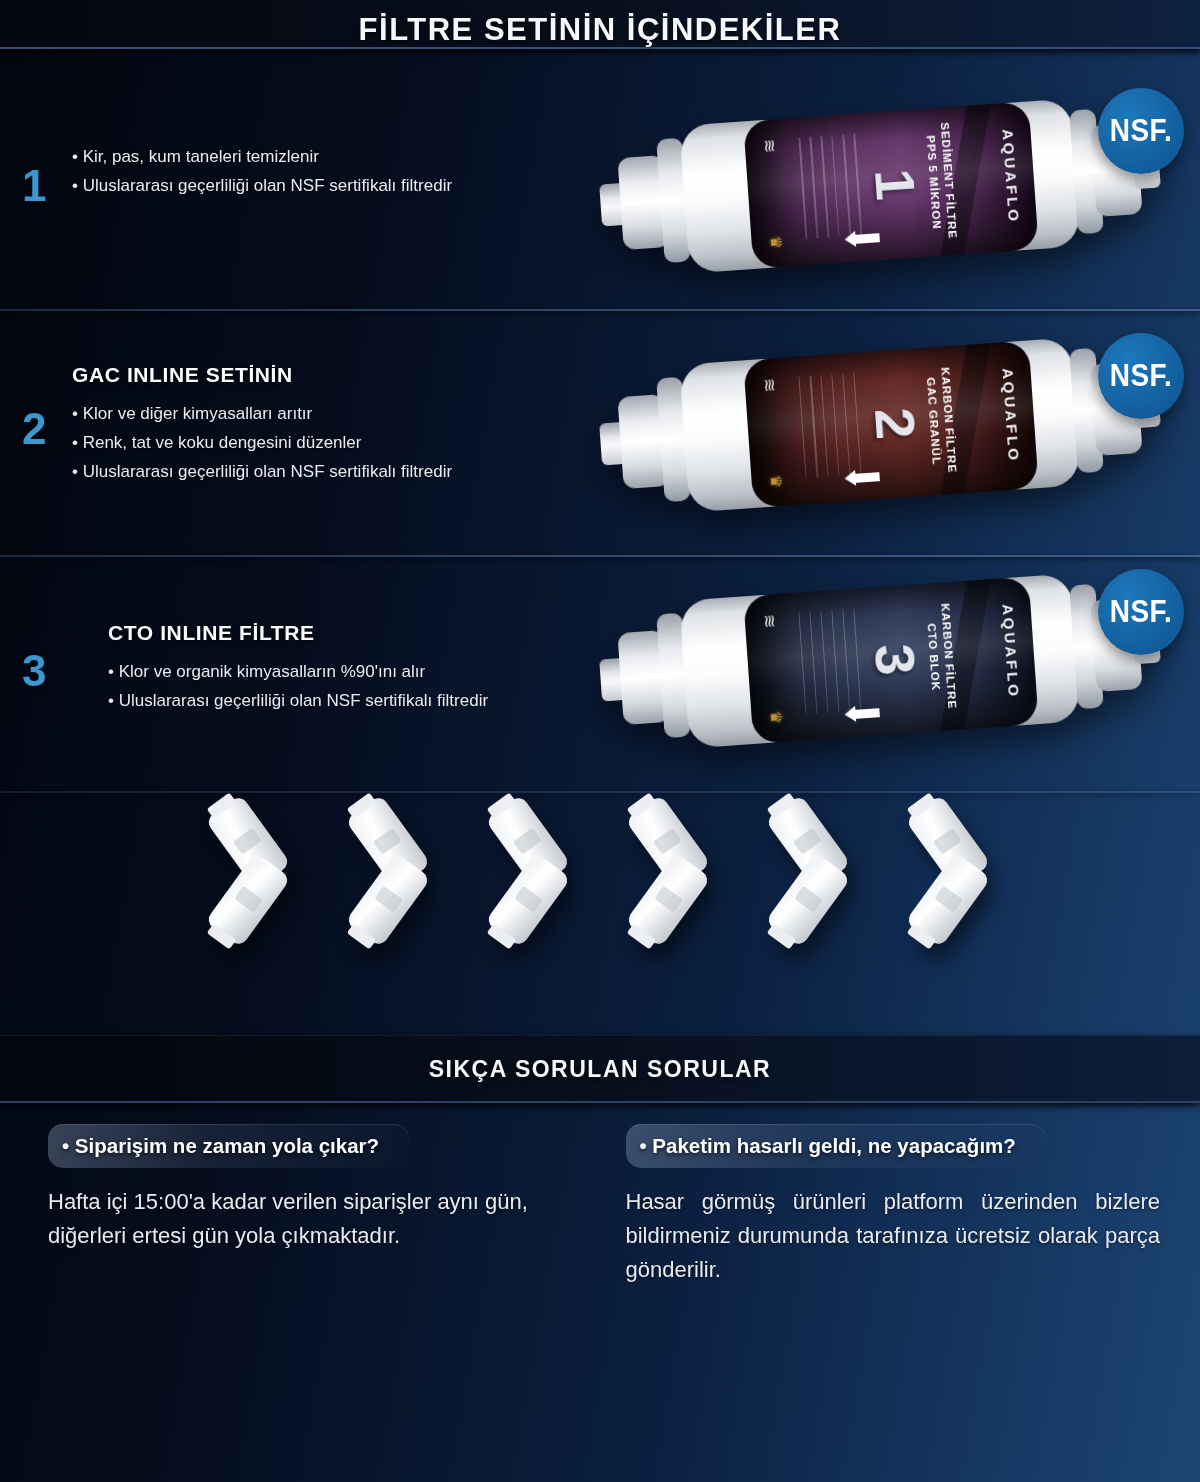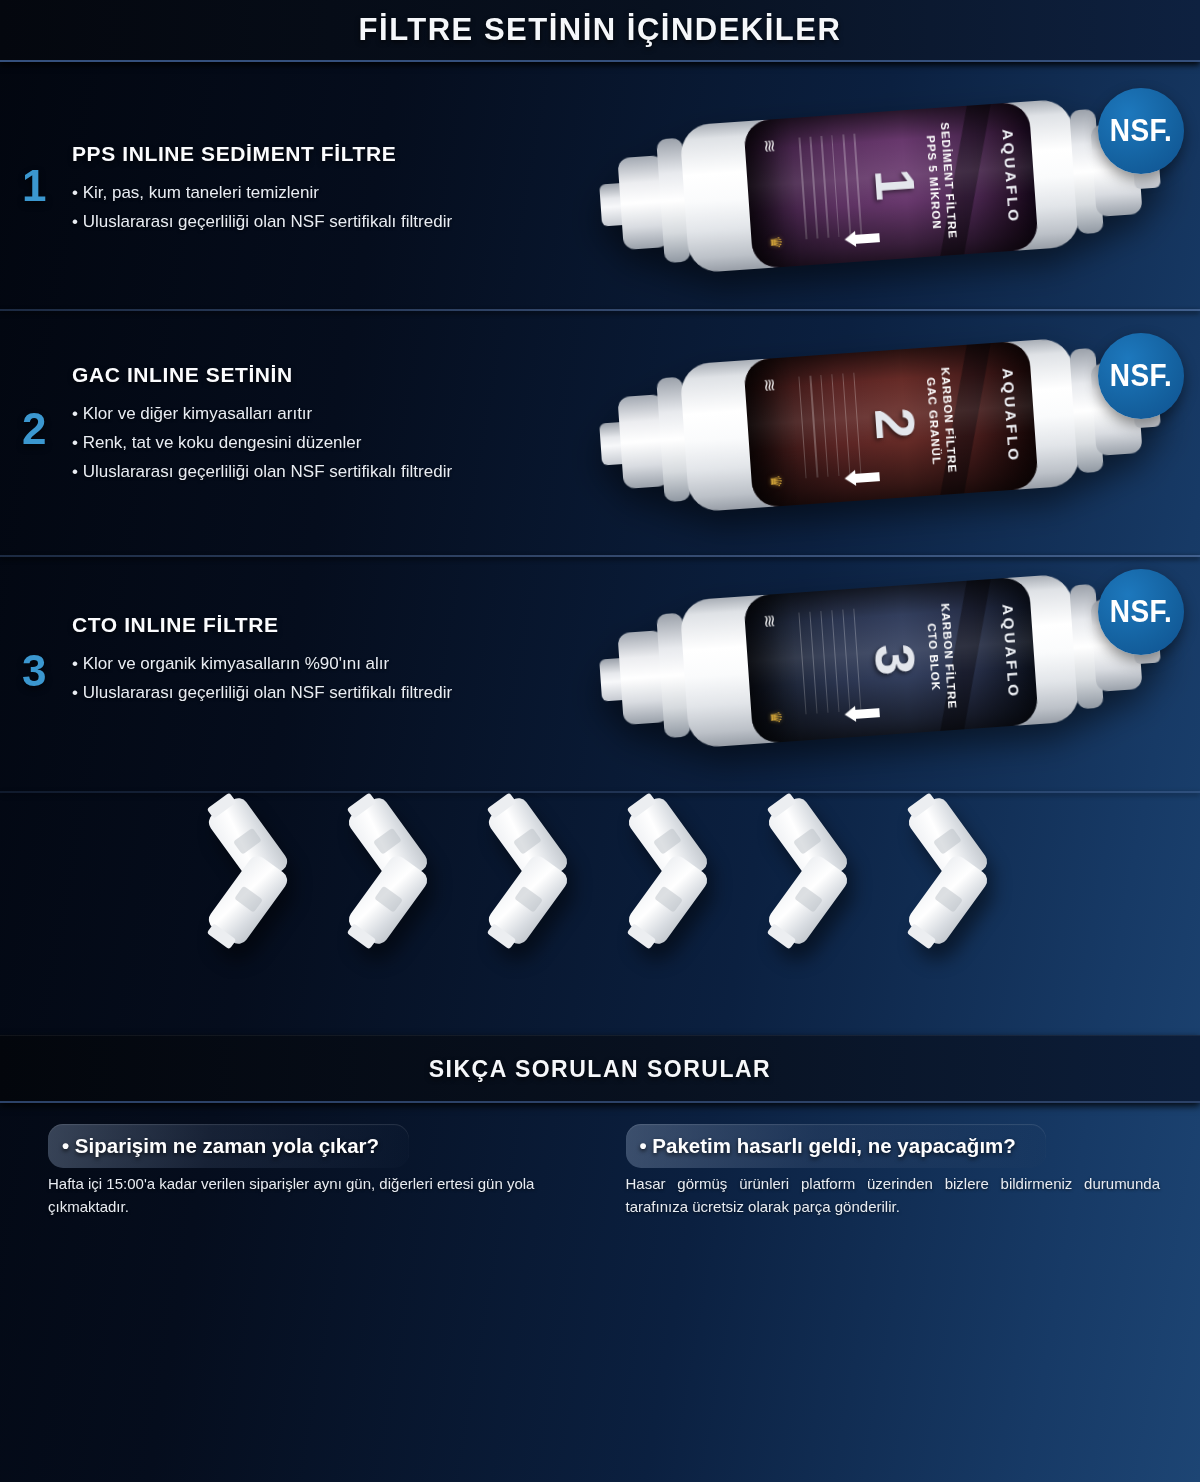--- a/index.html
+++ b/index.html
@@ -7,21 +7,21 @@
   body { font-family: "Liberation Sans", "DejaVu Sans", sans-serif; }
 
   .page {
     position: relative; width: 1200px; height: 1482px; overflow: hidden;
     background: linear-gradient(100deg, #02060f 0%, #050d1d 28%, #0b2040 62%, #173a66 88%, #1d4574 100%);
     color: #fff;
   }
 
   
   .top-band {
-    position: absolute; top: 0; left: 0; width: 100%; height: 62px;
+    position: absolute; top: 0; left: 0; width: 100%; height: 49px;
     background: linear-gradient(90deg, #04070e 0%, #081120 55%, #0e2140 100%);
     border-bottom: 2px solid #35507c;
     box-shadow: 0 3px 6px rgba(0,0,0,.9);
   }
   .top-band h1 {
     line-height: 60px; text-align: center; font-size: 31px; font-weight: 800;
     letter-spacing: 1.5px; color: #f5f7fa; text-shadow: 0 2px 5px rgba(0,0,0,.7);
   }
 
   .divider { position: absolute; left: 0; width: 100%; height: 2px;
@@ -33,21 +33,21 @@
   .fsec { position: absolute; left: 0; width: 1200px; }
   #s1 { top: 62px;  height: 247px; }
   #s2 { top: 311px; height: 244px; }
   #s3 { top: 557px; height: 234px; }
 
   .bignum { position: absolute; left: 22px; font-size: 44px; font-weight: 800;
     color: #3b97cf; text-shadow: 0 3px 6px rgba(0,0,0,.6); line-height: 1; }
   #s1 .bignum { top: 102px; } #s2 .bignum { top: 96px; } #s3 .bignum { top: 92px; }
 
   .stext { position: absolute; left: 72px; width: 540px; }
-  #s1 .stext { top: 80px; } #s2 .stext { top: 52px; } #s3 .stext { top: 56px; }
+  #s1 .stext { top: 80px; } #s2 .stext { top: 52px; } #s3 .stext { top: 64px; margin-left: 36px; }
   .stext h2 { font-size: 21px; font-weight: 800; letter-spacing: .6px; color: #fbfcfe;
     text-shadow: 0 2px 5px rgba(0,0,0,.7); margin-bottom: 12px; }
   .bullets p { font-size: 17px; line-height: 1.72; color: #e9edf3;
     text-shadow: 0 1px 3px rgba(0,0,0,.6); }
 
   
   .nsf { position: absolute; left: 1098px; width: 86px; height: 86px; border-radius: 50%;
     background: radial-gradient(circle at 35% 30%, #1d78bd, #14619f 60%, #0f5190);
     display: flex; align-items: center; justify-content: center;
     box-shadow: 0 6px 14px rgba(0,0,0,.45); }
@@ -137,41 +137,40 @@
     letter-spacing: 1.5px; color: #f5f7fa; text-shadow: 0 2px 5px rgba(0,0,0,.7); }
 
   .faq-grid { position: absolute; top: 1124px; left: 48px; width: 1112px;
     display: grid; grid-template-columns: 1fr 1fr; column-gap: 50px; row-gap: 40px; gap: 43px; }
   .qa { min-height: 128px; }
   .qpill { display: inline-block; border-radius: 15px; padding: 10px 30px 10px 14px;
     background: linear-gradient(100deg, rgba(134,154,184,.40) 0%, rgba(86,106,140,.22) 45%, rgba(42,58,84,.05) 100%);
     box-shadow: inset 0 1px 1px rgba(255,255,255,.12); }
   .qpill span { font-size: 20.5px; font-weight: 800; color: #fdfdfe;
     text-shadow: 0 2px 4px rgba(0,0,0,.7); }
-  .answer { margin-top: 4px; max-width: 552px; font-size: 15px; line-height: 1.55;
+  .answer { margin-top: 17px; max-width: 552px; font-size: 22px; line-height: 1.55;
     color: #e8ecf2; text-shadow: 0 1px 3px rgba(0,0,0,.6); }
   .answer.justify { text-align: justify; }
 </style>
 </head>
 <body>
 
 <div class="page">
 
   <header class="top-band">
     <h1>FİLTRE SETİNİN İÇİNDEKİLER</h1>
   </header>
 
   <div class="divider d1"></div>
   <div class="divider d2"></div>
   <div class="divider d3"></div>
 
   <section class="fsec" id="s1">
     <div class="bignum">1</div>
     <div class="stext">
-      <h2>PPS INLINE SEDİMENT FİLTRE</h2>
       <div class="bullets">
         <p>• Kir, pas, kum taneleri temizlenir</p>
         <p>• Uluslararası geçerliliği olan NSF sertifikalı filtredir</p>
       </div>
     </div>
     <div class="filter f1">
       <div class="nipple nl"></div>
       <div class="cap cl"></div>
       <div class="ring rl"></div>
       <div class="fbody">

